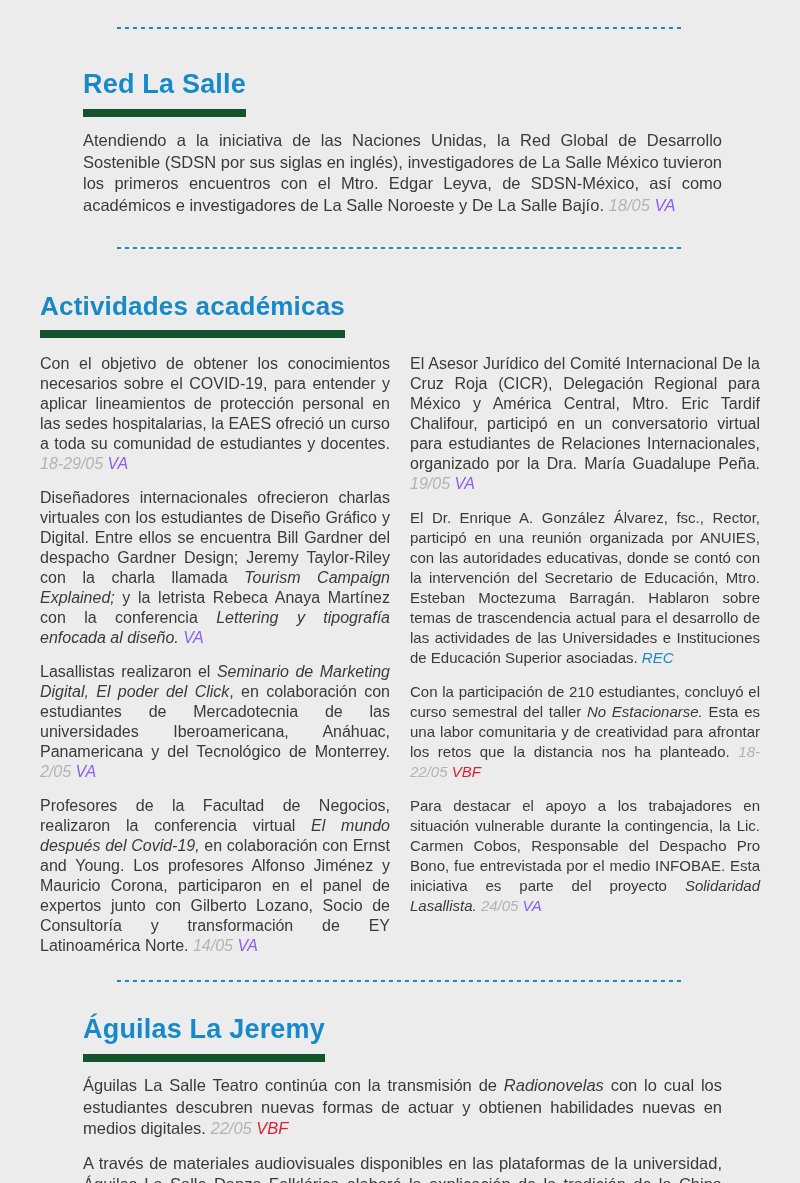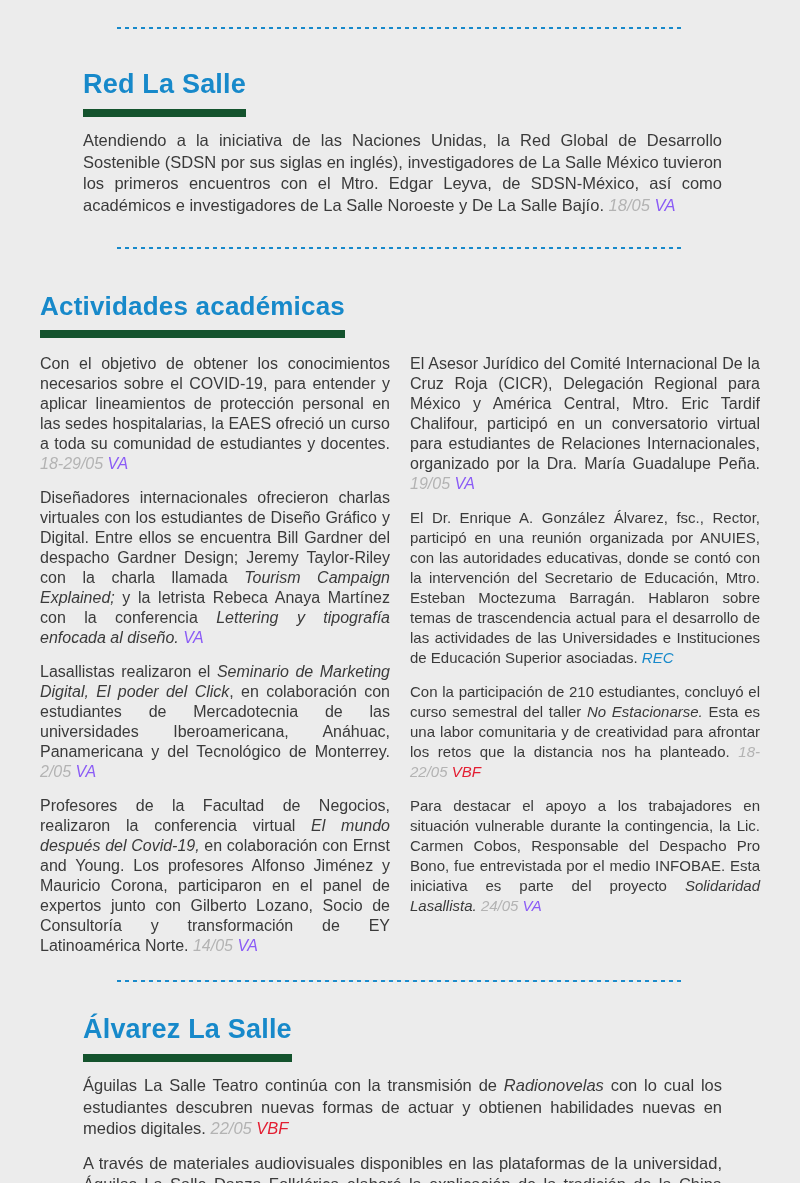--- a/index.html
+++ b/index.html
@@ -89,20 +89,20 @@
           <p class="para tight"><span class="r-n">El Dr. Enrique A. González Álvarez, fsc., Rector, participó en una reunión organizada por ANUIES, con las autoridades educativas, donde se contó con la intervención del Secretario de Educación, Mtro. Esteban Moctezuma Barragán. Hablaron sobre temas de trascendencia actual para el desarrollo de las actividades de las Universidades e Instituciones de Educación Superior asociadas. </span><span class="r-rec">REC</span></p>
           <p class="para tight"><span class="r-n">Con la participación de 210 estudiantes, concluyó el curso semestral del taller </span><span class="r-i">No Estacionarse.</span><span class="r-n"> Esta es una labor comunitaria y de creatividad para afrontar los retos que la distancia nos ha planteado. </span><span class="r-d">18-22/05 </span><span class="r-vbf">VBF</span></p>
           <p class="para tight"><span class="r-n">Para destacar el apoyo a los trabajadores en situación vulnerable durante la contingencia, la Lic. Carmen Cobos, Responsable del Despacho Pro Bono, fue entrevistada por el medio INFOBAE. Esta iniciativa es parte del proyecto </span><span class="r-i">Solidaridad Lasallista.</span><span class="r-n"> </span><span class="r-d">24/05 </span><span class="r-va">VA</span></p>
         </div>
     </div>
   </section>
 
   <div class="sep sep3"></div>
 
   <section class="sec-aguilas">
-    <h2 class="title">Álvarez La Salle</h2>
+    <h2 class="title">Águilas La Jeremy</h2>
     <div class="paras-wide">
         <p class="para"><span class="r-n">Águilas La Salle Teatro continúa con la transmisión de </span><span class="r-i">Radionovelas</span><span class="r-n"> con lo cual los estudiantes descubren nuevas formas de actuar y obtienen habilidades nuevas en medios digitales. </span><span class="r-d">22/05 </span><span class="r-vbf">VBF</span></p>
         <p class="para"><span class="r-n">A través de materiales audiovisuales disponibles en las plataformas de la universidad, Águilas La Salle Danza Folklórica elaboró la explicación de la tradición de la China Poblana y sus trajes. </span><span class="r-d">19/05 </span><span class="r-vbf">VBF</span></p>
       </div>
   </section>
 
 </div>
 
 </body></html>

